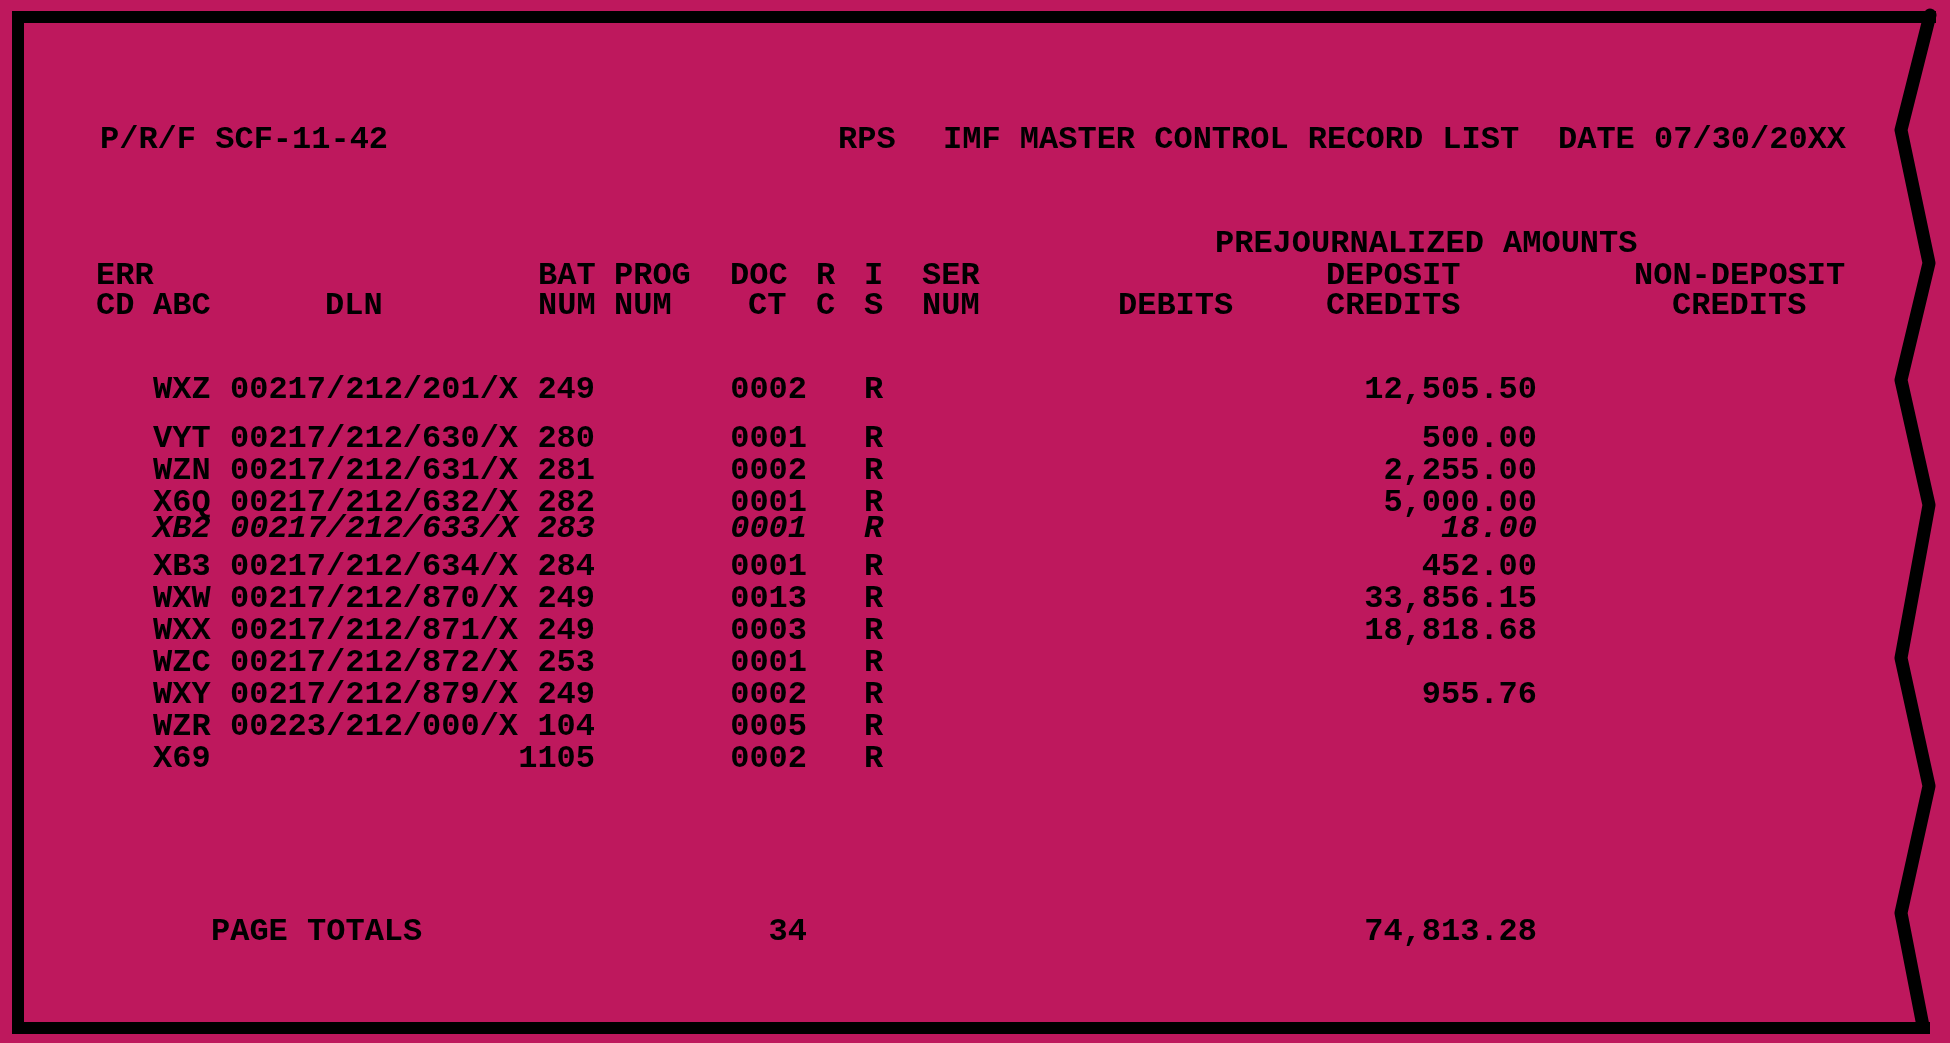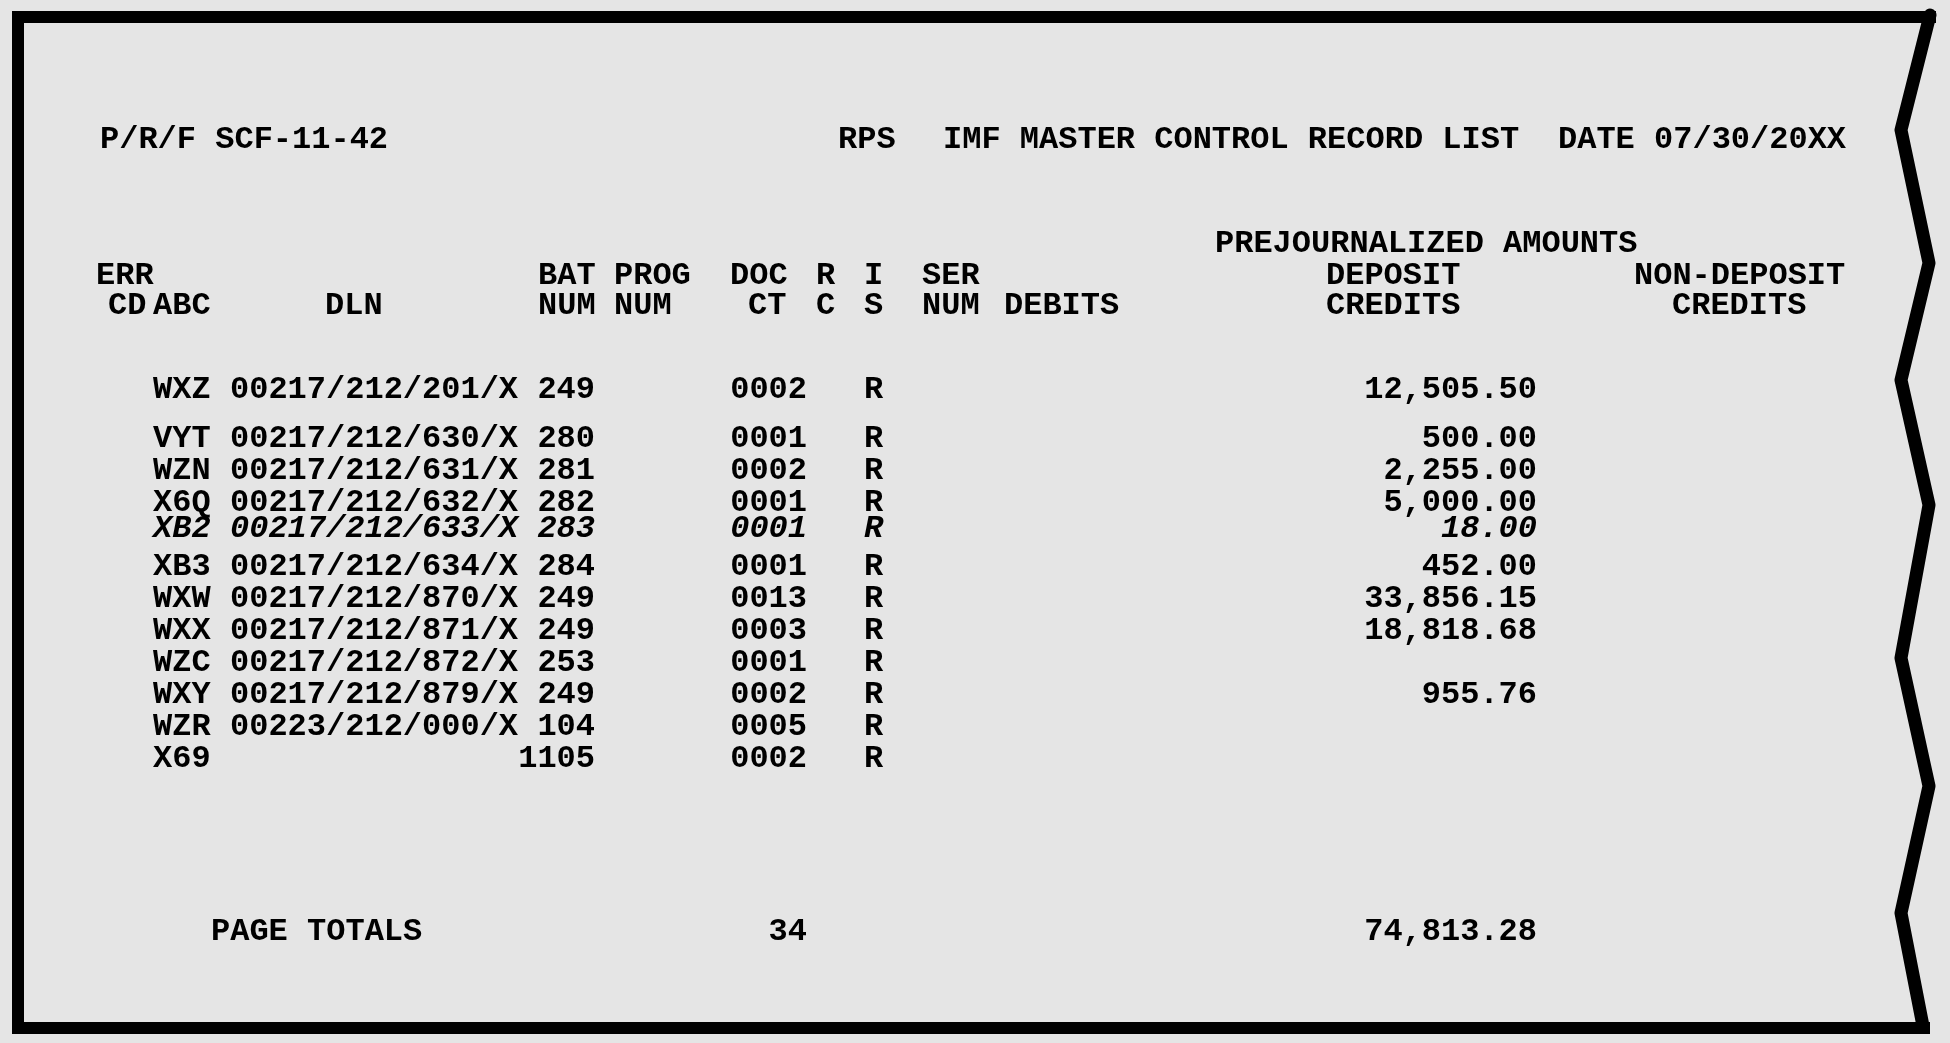--- a/index.html
+++ b/index.html
@@ -1,20 +1,20 @@
 <!DOCTYPE html>
 <html><head>
 <meta charset="utf-8">
 <style>
   html, body { margin: 0; padding: 0; background: #ffffff; }
   .sheet {
     position: relative;
     width: 1950px;
     height: 1043px;
-    background: #e5e5e5;
+    background: #be185d;
     font-family: "Liberation Mono", "DejaVu Sans Mono", monospace;
     font-size: 32px;
     font-weight: bold;
     color: #000000;
     overflow: hidden;
   }
   .frame { position: absolute; left: 0; top: 0; }
   .line { position: absolute; left: 0; top: 0; width: 100%; height: 32px; line-height: 32px; }
   .t { position: absolute; top: 0; white-space: pre; }
 
@@ -38,31 +38,31 @@
   .y-tot { top: 916px; }
 
   
   .x-prf   { left: 100px; }
   .x-rps   { left: 838px; }
   .x-title { left: 943px; }
   .x-date  { left: 1558px; }
   
   .x-prej   { left: 1215px; }
   .x-err    { left: 96px; }
-  .x-cd     { left: 108px; text-align: right; }
+  .x-cd     { left: 96px; text-align: right; }
   .x-abc    { left: 153px; }
   .x-dlnh   { left: 325px; }
   .x-bat    { left: 538px; }
   .x-prog   { left: 614px; }
   .x-doc    { left: 730px; }
   .x-ct     { left: 748px; }
   .x-r      { left: 816px; }
   .x-is     { left: 864px; }
   .x-ser    { left: 922px; }
-  .x-debits { left: 1004px; }
+  .x-debits { left: 1118px; }
   .x-depo   { left: 1326px; }
   .x-nondep { left: 1634px; }
   .x-cred2  { left: 1672px; }
   
   .f-abc   { left: 153px; }
   .f-dln   { left: 230px; }
   .f-bat   { left: 480px;  width: 115px; text-align: right; }
   .f-docct { left: 730px;  width: 77px;  text-align: right; }
   .f-is    { left: 864px;  width: 20px; }
   .f-dep   { left: 1250px; width: 287px; text-align: right; }

